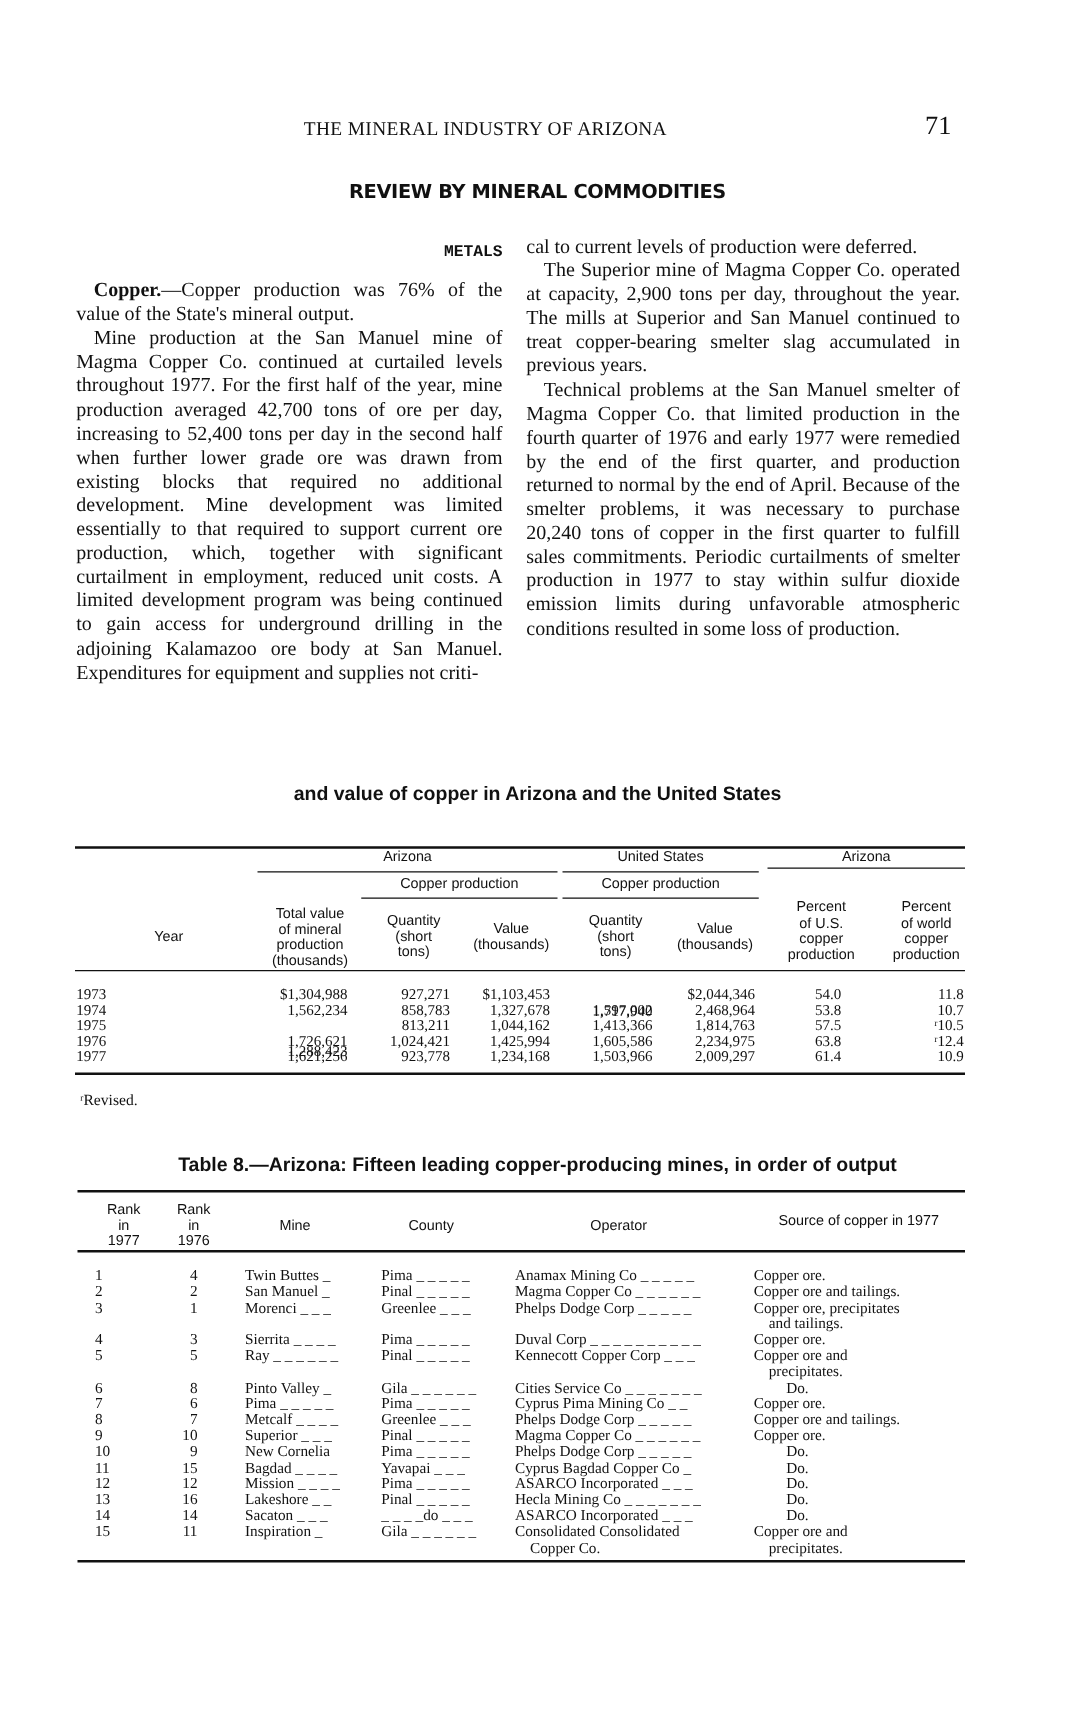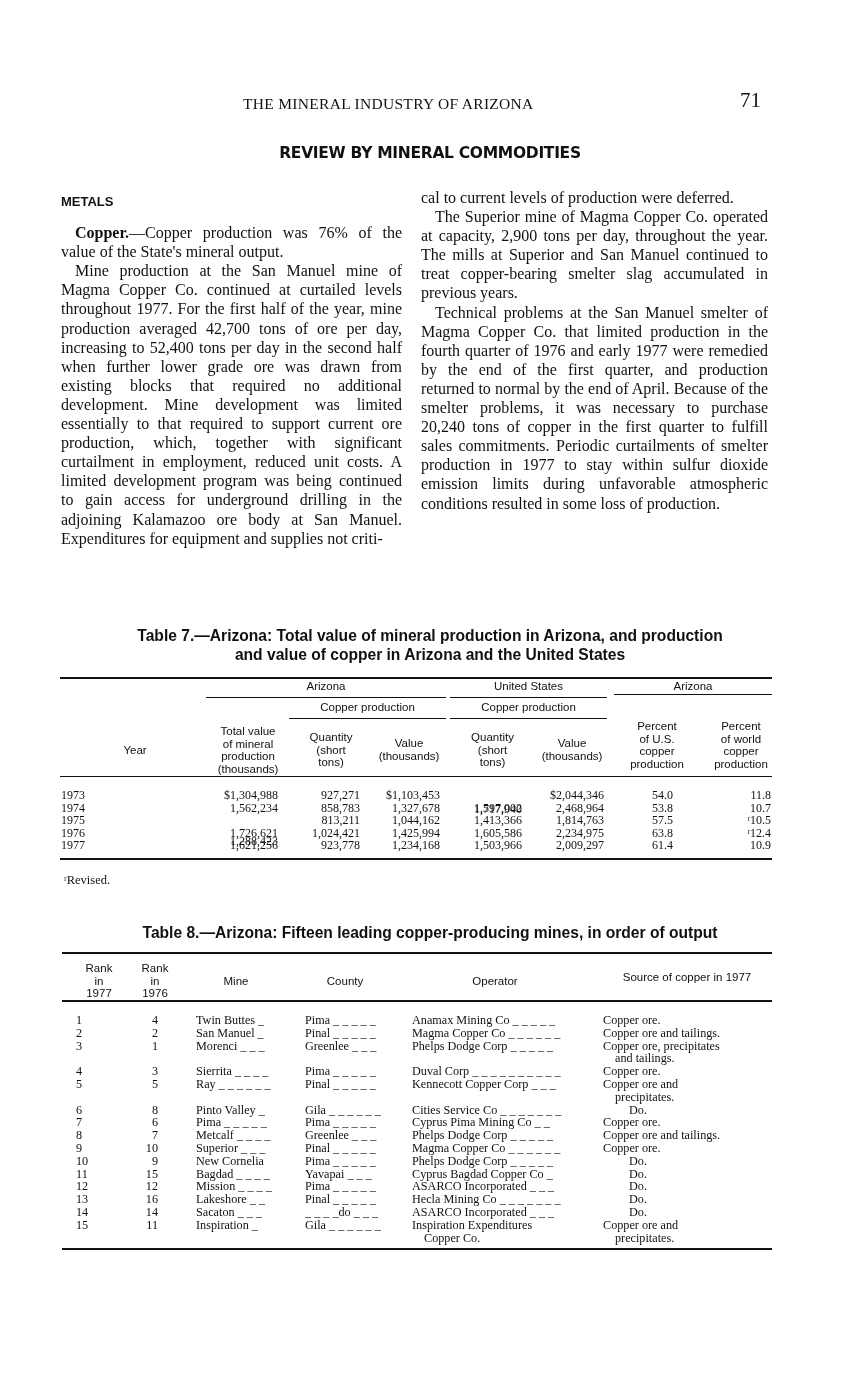--- a/index.html
+++ b/index.html
@@ -8,21 +8,21 @@
 
   .running-head { left: 243px; top: 95px; font-size: 15.5px; letter-spacing: 0.3px; }
   .page-num { left: 740px; top: 88px; font-size: 21px; }
   .section-title { left: 0; width: 860px; top: 144px; text-align: center; font-family: "DejaVu Sans", "Liberation Sans", sans-serif; font-weight: bold; font-size: 15.5px; letter-spacing: -0.3px; }
 
   .col { font-size: 16px; line-height: 19.1px; text-align: justify; }
   .col p { margin: 0; text-indent: 14px; }
   .col p.noindent { text-indent: 0; }
   .col-left { left: 61px; top: 190px; width: 341px; }
   .col-right { left: 421px; top: 188px; width: 347px; }
-  .subhead { text-align: left; font-family: Liberation Sans, sans-serif; font-weight: bold; font-size: 13px; margin: 2px 0 12px 0; }
+  .subhead { text-align: right; font-family: Liberation Mono, monospace; font-weight: bold; font-size: 13px; margin: 2px 0 12px 0; }
   .run-in { font-weight: bold; }
 
   .table-caption { left: 60px; width: 740px; top: 626px; text-align: center; font-family: "Liberation Sans", sans-serif; font-weight: bold; font-size: 15.6px; line-height: 19px; }
 
   .rule { position: absolute; background: #111; }
 
   .t7 { font-family: "Liberation Sans", sans-serif; }
   .t7-head { font-size: 11.5px; line-height: 12.5px; text-align: center; position: absolute; }
   .t7-cell { position: absolute; font-size: 12px; line-height: 12.6px; text-align: right; font-family: "Liberation Serif", serif; }
   .t7-year { position: absolute; font-size: 12px; line-height: 12.6px; font-family: "Liberation Serif", serif; }
@@ -55,21 +55,20 @@
   <p>Mine production at the San Manuel mine of Magma Copper Co. continued at curtailed levels throughout 1977. For the first half of the year, mine production averaged 42,700 tons of ore per day, increasing to 52,400 tons per day in the second half when further lower grade ore was drawn from existing blocks that required no additional development. Mine development was limited essentially to that required to support current ore production, which, together with significant curtailment in employment, reduced unit costs. A limited development program was being continued to gain access for underground drilling in the adjoining Kalamazoo ore body at San Manuel. Expenditures for equipment and supplies not criti-</p>
 </div>
 
 <div class="abs col col-right">
   <p class="noindent">cal to current levels of production were deferred.</p>
   <p>The Superior mine of Magma Copper Co. operated at capacity, 2,900 tons per day, throughout the year. The mills at Superior and San Manuel continued to treat copper-bearing smelter slag accumulated in previous years.</p>
   <p>Technical problems at the San Manuel smelter of Magma Copper Co. that limited production in the fourth quarter of 1976 and early 1977 were remedied by the end of the first quarter, and production returned to normal by the end of April. Because of the smelter problems, it was necessary to purchase 20,240 tons of copper in the first quarter to fulfill sales commitments. Periodic curtailments of smelter production in 1977 to stay within sulfur dioxide emission limits during unfavorable atmospheric conditions resulted in some loss of production.</p>
 </div>
 
 <div class="abs table-caption">
-  <div>Table 7.—Arizona: Total value of mineral production in Arizona, and production</div>
   <div>and value of copper in Arizona and the United States</div>
 </div>
 
 <div class="t7">
 
   <div class="rule" style="left:60px; top:677px; width:712px; height:2px;"></div>
   <div class="rule" style="left:206px; top:697px; width:240px; height:1px;"></div>
   <div class="rule" style="left:450px; top:697px; width:157px; height:1px;"></div>
   <div class="rule" style="left:614px; top:694px; width:158px; height:1px;"></div>
   <div class="rule" style="left:289px; top:718px; width:157px; height:1px;"></div>
@@ -361,21 +360,21 @@
         <span class="source">
           <div class="do-indent">Do.</div>
         </span>
       </div>
       <div class="t8-row" style="top: 1218.8px;">
         <span class="r77">15</span>
         <span class="r76">11</span>
         <span class="mine">Inspiration  _</span>
         <span class="county">Gila _ _ _ _ _ _</span>
         <span class="operator">
-          <div>Inspiration Expenditures</div>
+          <div>Consolidated Consolidated</div>
           <div class="indent">Copper Co.</div>
         </span>
         <span class="source">
           <div>Copper ore and</div>
           <div class="indent">precipitates.</div>
         </span>
       </div>
     </div>
 </div>
 

